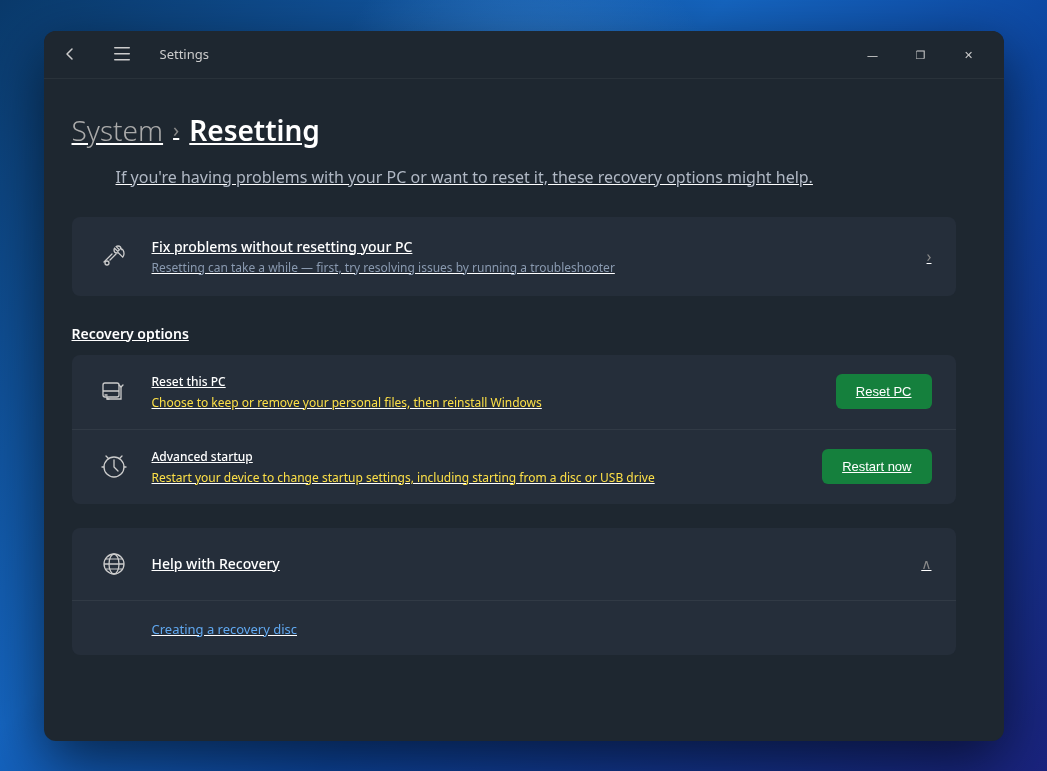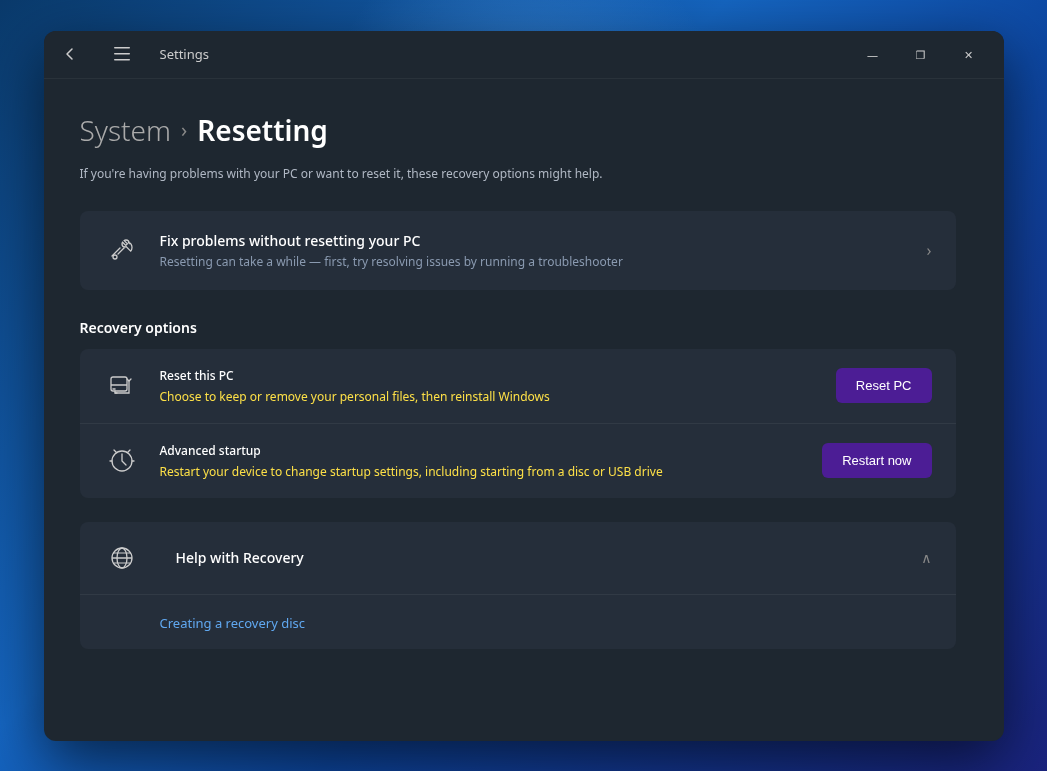--- a/index.html
+++ b/index.html
@@ -87,23 +87,24 @@
       align-items: center;
       justify-content: center;
       cursor: pointer;
       border-radius: 4px;
       color: #ccc;
       font-size: 11px;
     }
 
     .content {
       flex: 1;
-      padding: 32px 48px 24px 36px;
+      padding: 32px 48px 24px 28px;
       overflow-y: auto;
       color: #fff;
+      text-decoration: underline;
     }
 
     .breadcrumb {
       display: flex;
       align-items: center;
       gap: 10px;
       margin-bottom: 16px;
     }
 
     .breadcrumb-system {
@@ -118,24 +119,25 @@
       font-size: 20px;
     }
 
     .breadcrumb-current {
       font-size: 28px;
       font-weight: 600;
       color: #fff;
     }
 
     .subtitle {
-      font-size: 12px;
+      font-size: 16px;
       color: #b0b8c4;
       margin-bottom: 28px;
       line-height: 1.5;
+      margin-left: 44px;
     }
 
     .fix-card {
       background: #252e3a;
       border-radius: 8px;
       padding: 20px 24px;
       display: flex;
       align-items: center;
       gap: 20px;
       cursor: pointer;
@@ -220,21 +222,21 @@
       color: #fff;
       margin-bottom: 4px;
     }
 
     .option-desc {
       font-size: 12px;
       color: #fde047;
     }
 
     .option-button {
-      background: #4c1d95;
+      background: #15803d;
       color: #fff;
       border: none;
       border-radius: 6px;
       padding: 10px 20px;
       font-size: 13px;
       font-weight: 500;
       cursor: pointer;
       white-space: nowrap;
       transition: background 0.15s;
       text-align: right;
@@ -243,21 +245,21 @@
     .help-section {
       background: #252e3a;
       border-radius: 8px;
       overflow: hidden;
     }
 
     .help-header {
       display: flex;
       align-items: center;
       padding: 18px 24px;
-      gap: 36px;
+      gap: 20px;
       cursor: pointer;
     }
 
     .help-icon {
       width: 36px;
       height: 36px;
       color: #ccc;
       flex-shrink: 0;
       display: flex;
       align-items: center;

